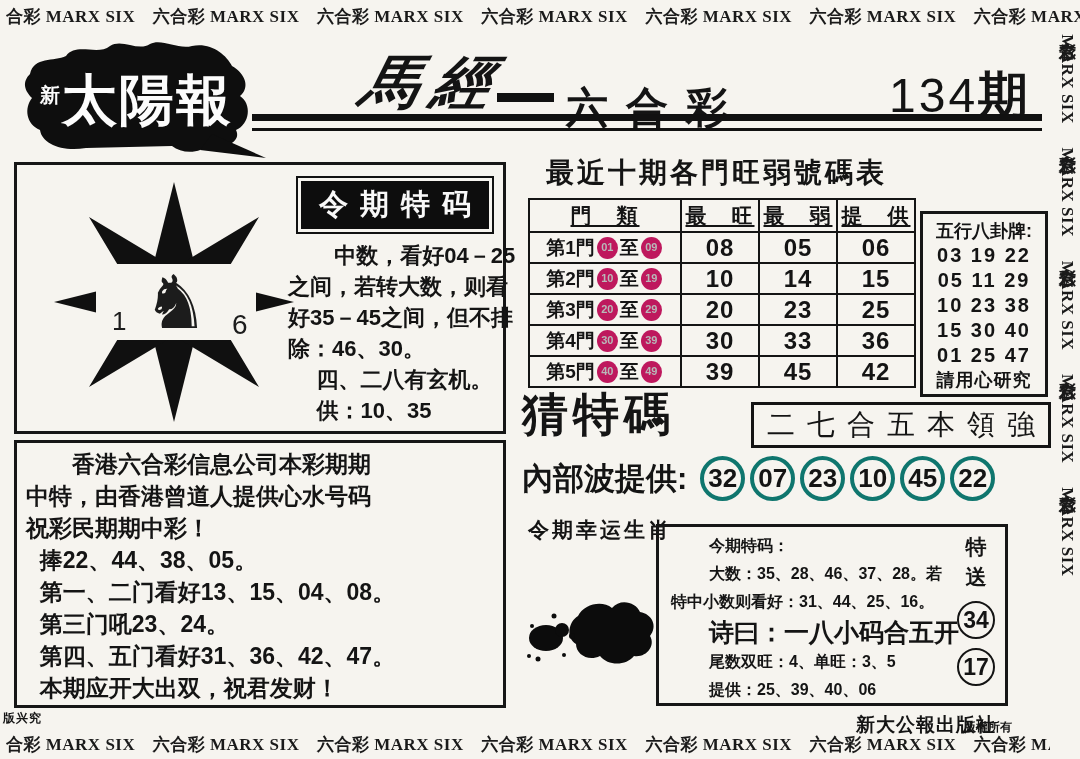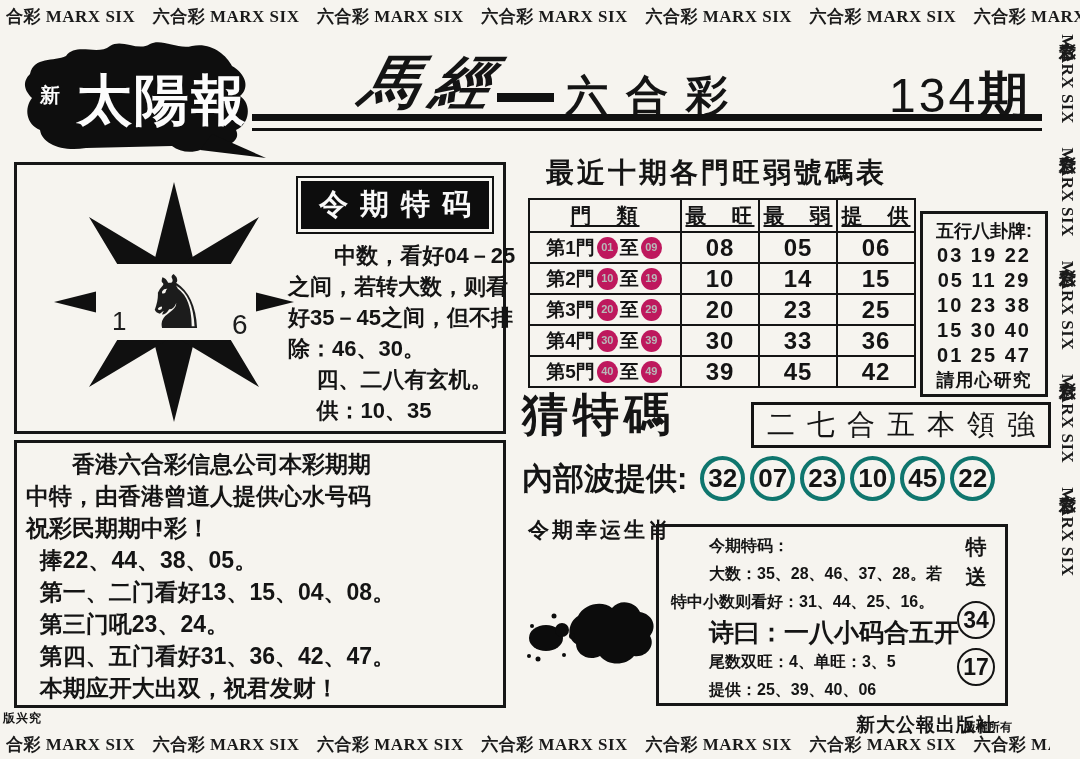--- a/index.html
+++ b/index.html
@@ -15,25 +15,25 @@
   .strip { font-family:"Liberation Serif", serif; font-size:17px; font-weight:700;
            letter-spacing:.5px; white-space:nowrap; color:#1a1a1a; }
   .strip-top    { left:6px; top:5px; width:1074px; overflow:hidden; }
   .strip-bottom { left:6px; top:733px; width:1044px; overflow:hidden; }
   .strip-right  { right:1px; top:28px; height:726px; width:28px; overflow:hidden;
                   writing-mode:vertical-rl; text-orientation:mixed; }
 
   
   .logo-text { color:#fcfcfc; font-weight:700; }
   .logo-new  { left:40px; top:82px; font-size:20px; }
-  .logo-name { left:62px; top:64px; font-size:55px; letter-spacing:2px;margin-left:15px; }
+  .logo-name { left:62px; top:64px; font-size:55px; letter-spacing:2px; }
   .majing { left:362px; top:44px; font-size:58px; font-weight:900; font-style:italic;
             transform:skewX(-14deg); letter-spacing:14px; white-space:nowrap; }
   .mast-dash { left:497px; top:93px; width:57px; height:9px; background:#111; }
-  .mast-lottery { left:566px; top:68px; font-size:42px; font-weight:600; letter-spacing:18px; white-space:nowrap; }
+  .mast-lottery { left:566px; top:80px; font-size:42px; font-weight:600; letter-spacing:18px; white-space:nowrap; }
   .issue { left:889px; top:62px; white-space:nowrap; }
   .issue-num { font-size:48px; letter-spacing:3px; }
   .issue-unit { font-size:50px; font-weight:900; }
   .rule-thick { left:252px; top:114px; width:790px; height:7px; background:#111; }
   .rule-thin  { left:252px; top:128px; width:790px; height:3px; background:#111; }
 
   
   .box { border:3px solid #161616; background:transparent; }
   .box-left-top { left:14px; top:162px; width:492px; height:272px; }
   .special-title-outer { left:296px; top:176px; width:198px; height:58px;

